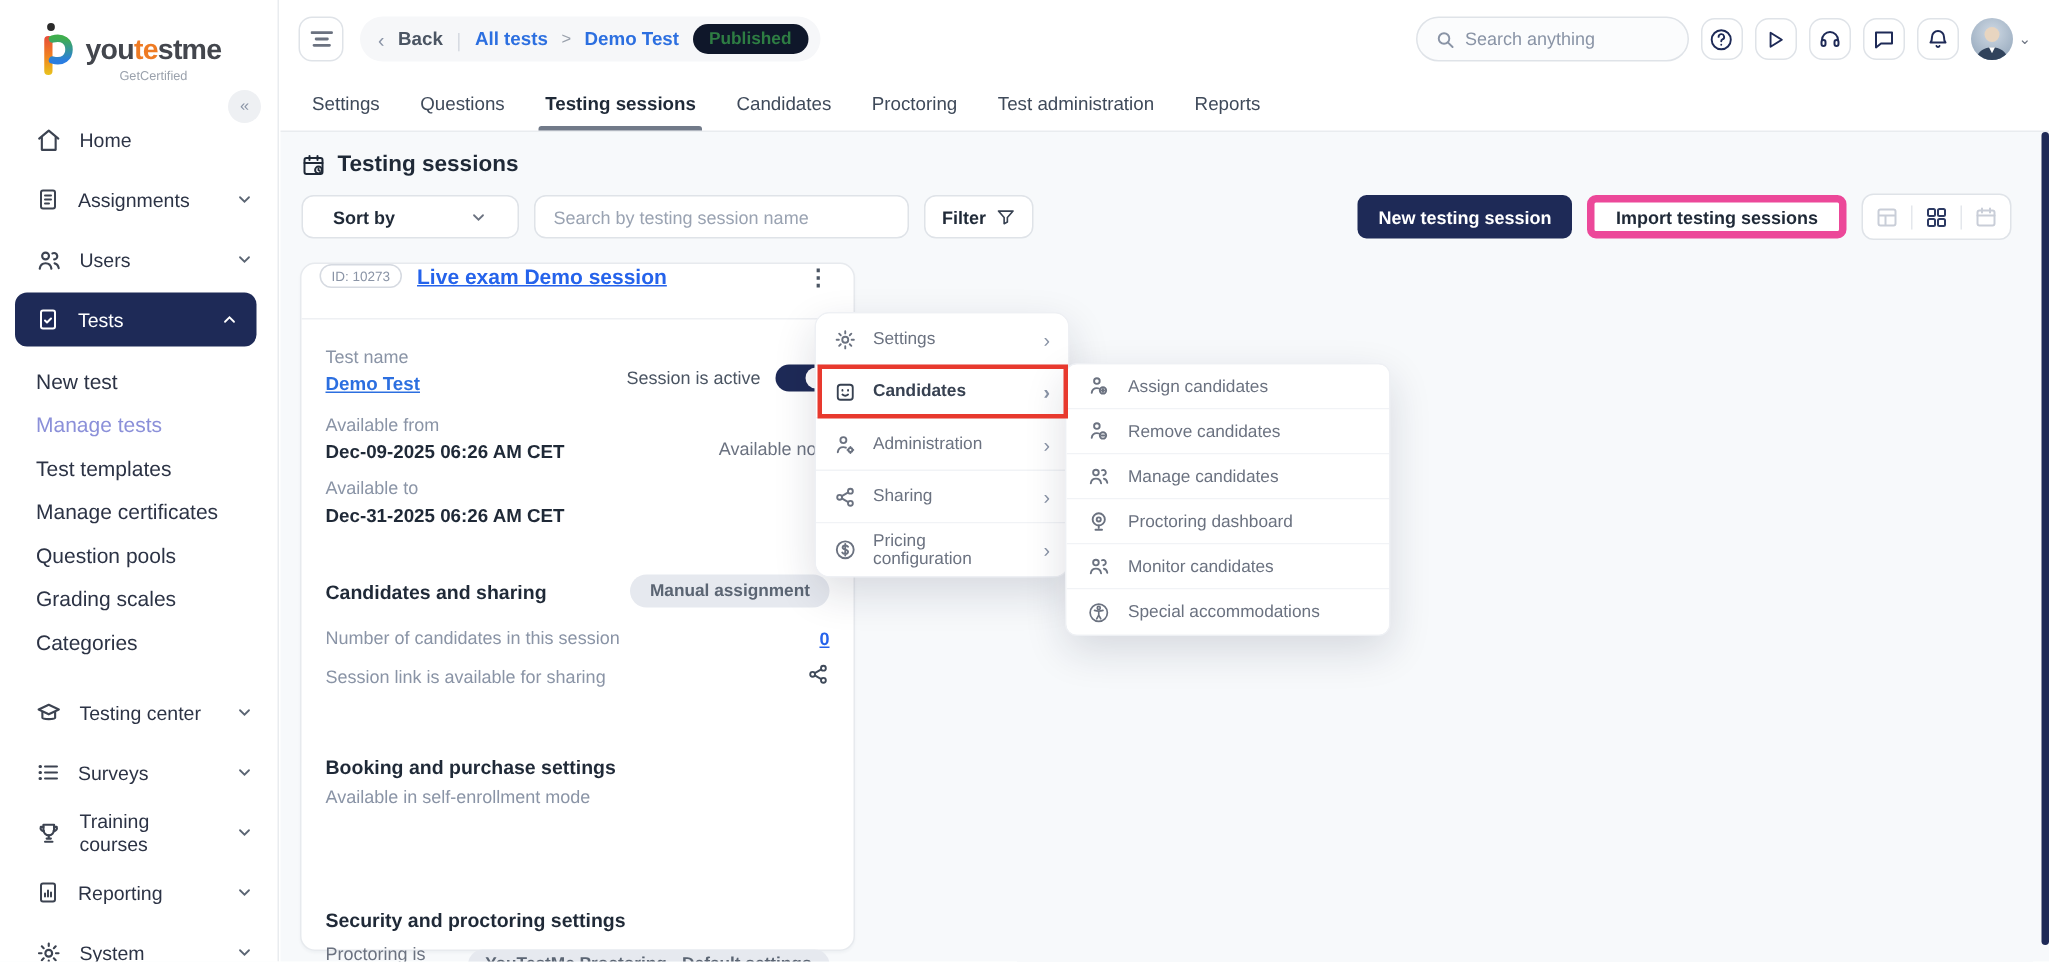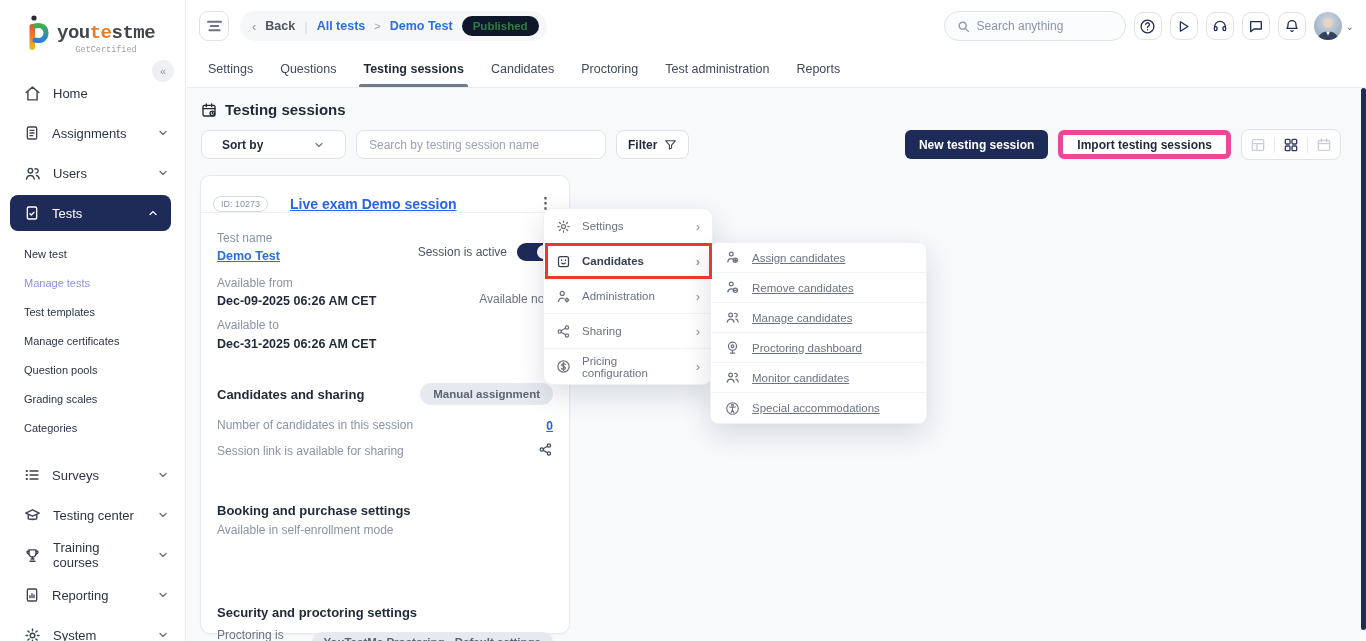--- a/index.html
+++ b/index.html
@@ -3,38 +3,38 @@
 <meta charset="utf-8">
 <style>
   * { margin:0; padding:0; box-sizing:border-box; }
   html,body { width:1366px; height:641px; overflow:hidden; background:#fff;
     font-family:"Liberation Sans", sans-serif; -webkit-font-smoothing:antialiased; }
   .app { position:relative; width:1366px; height:641px; background:#fff; }
 
   
   .sidebar { position:absolute; left:0; top:0; width:186px; height:641px;
     background:#fff; border-right:1px solid #e9ecef; z-index:5; }
-  .logo-row { padding:14px 0 0 24px; display:flex; align-items:flex-start; gap:8px;font-family:Liberation Mono, monospace; }
+  .logo-row { padding:14px 0 0 24px; display:flex; align-items:flex-start; gap:8px; }
   .wordmark { font-size:19px; font-weight:700; letter-spacing:-0.5px; line-height:1; margin-top:10px; }
   .wm-dark { color:#43464d; } .wm-orange { color:#ee7b24; }
   .tagline { font-size:8.5px; color:#9aa1ac; text-align:center; margin-top:2px; }
   .collapse-btn { position:absolute; left:152px; top:60px; width:22px; height:22px;
     border-radius:50%; background:#eef0f3; color:#8a94a6; font-size:11px;
     display:flex; align-items:center; justify-content:center; cursor:pointer; }
   .nav { margin-top:18px; }
   .nav-item { height:40px; display:flex; align-items:center; gap:12px;
     padding:0 16px 0 24px; font-size:13px; color:#2c3345; font-weight:500; cursor:pointer; }
   .nav-item svg { flex:0 0 auto; color:#3c4351; }
   .nav-item .chev { margin-left:auto; color:#5b6573; }
   .nav-item.active-pill { background:#1e2a57; color:#fff; border-radius:8px;
     margin:2px 14px 4px 10px; height:36px; padding:0 12px 0 14px; }
   .nav-item.active-pill svg, .nav-item.active-pill .chev { color:#fff; }
   .sub-list { padding:4px 0 6px 0; }
   .sub-item { height:29px; display:flex; align-items:center; padding-left:24px;
-    font-size:11px; color:#2c3345; cursor:pointer;text-align:center; }
+    font-size:14px; color:#2c3345; cursor:pointer;text-align:center; }
   .sub-item.active { color:#8b90d9; }
   .nav-lower { margin-top:7px; }
 
   
   .main { position:absolute; left:187px; top:0; width:1179px; height:641px; }
   .topbar { height:52px; display:flex; align-items:center; padding:0 12px; background:#fff; }
   .hamburger-btn { width:30px; height:30px; border:1px solid #dfe3e8; border-radius:9px;
     background:#fff; display:flex; align-items:center; justify-content:center; cursor:pointer; }
   .breadcrumb-pill { margin-left:11px; height:30px; background:#f6f7f9; border-radius:15px;
     display:flex; align-items:center; gap:9px; padding:0 8px 0 12px; }
@@ -87,21 +87,21 @@
     font-size:12px; font-weight:700; padding:0 14px; cursor:pointer; font-family:"Liberation Sans",sans-serif; }
   .view-toggle { height:31px; background:#fff; border:1px solid #dfe3e8; border-radius:8px;
     display:flex; align-items:center; padding:0 8px; gap:8px; }
   .view-toggle .vt-div { width:1px; height:16px; background:#e4e7ec; }
   .vt-icon { display:flex; cursor:pointer; }
   .vt-muted { color:#c9ced8; } .vt-active { color:#2c3a63; }
 
   
   .card { position:absolute; left:13px; top:87px; width:370px; height:459px; background:#fff;
     border:1px solid #e7eaee; border-radius:10px; box-shadow:0 1px 2px rgba(30,42,87,.04); z-index:10; }
-  .card-header { height:37px; display:flex; align-items:flex-end; gap:22px; padding:0 12px;
+  .card-header { height:37px; display:flex; align-items:flex-start; gap:10px; padding:0 12px;
     border-bottom:1px solid #eef0f3; }
   .id-badge { border:1px solid #d6dae1; border-radius:10px; font-size:9px; color:#8a94a6;
     padding:2px 7px; white-space:nowrap; }
   .card-title { font-size:14px; font-weight:700; color:#2563eb; text-decoration:underline; cursor:pointer; }
   .kebab { margin-left:auto; color:#4b5563; font-size:15px; font-weight:700; cursor:pointer;
     padding:0 4px; letter-spacing:0; }
   .card-body { padding:12px 16px 0 16px; }
   .row-flex { display:flex; justify-content:space-between; align-items:flex-start; }
   .lbl { font-size:12px; color:#8a94a6; line-height:1.3; }
   .val-link { font-size:12.5px; font-weight:600; color:#2c6fe0; text-decoration:underline; cursor:pointer; }
@@ -129,21 +129,21 @@
     font-size:11.5px; color:#6b7280; border-bottom:1px solid #f1f3f6; cursor:pointer; background:#fff; }
   .menu1 .m-item:last-child { border-bottom:none; }
   .menu1 .m-item svg { color:#6b7280; flex:0 0 auto; }
   .menu1 .m-item .sub-chev { margin-left:auto; color:#8a94a6; font-size:13px; }
   .menu1 .m-item.hl { color:#374151; font-weight:600; }
   .menu1 .m-item.hl svg { color:#374151; }
   .menu2 { position:absolute; left:710px; top:242px; width:217px; background:#fff;
     border:1px solid #eef0f4; border-radius:8px; box-shadow:0 10px 28px rgba(20,30,60,.14);
     z-index:45; overflow:hidden; }
   .menu2 .m-item { height:30px; display:flex; align-items:center; gap:12px; padding:0 14px;
-    font-size:11.5px; color:#6b7280; border-bottom:1px solid #f1f3f6; cursor:pointer; background:#fff;text-decoration:underline; }
+    font-size:11.5px; color:#6b7280; border-bottom:1px solid #f1f3f6; cursor:pointer; background:#fff; }
   .menu2 .m-item:last-child { border-bottom:none; }
   .menu2 .m-item svg { color:#6b7280; flex:0 0 auto; }
   .red-annotation { position:absolute; left:545px; top:243px; width:167px; height:36px;
     border:3px solid #e8392e; z-index:60; pointer-events:none; }
 
   .scroll-thumb { position:absolute; right:0; top:88px; width:5px; height:542px;
     background:#1e2a57; border-radius:3px; z-index:70; }
 </style>
 </head>
 <body>
@@ -220,35 +220,35 @@
         <div class="sub-item active">Manage tests</div>
         <div class="sub-item">Test templates</div>
         <div class="sub-item">Manage certificates</div>
         <div class="sub-item">Question pools</div>
         <div class="sub-item">Grading scales</div>
         <div class="sub-item">Categories</div>
       </div>
 
       <div class="nav-lower">
         <div class="nav-item">
+          <svg width="17" height="17" viewBox="0 0 24 24" fill="none" stroke="currentColor" stroke-width="2" stroke-linecap="round" stroke-linejoin="round">
+              <path d="M12 4 2.5 8.5 12 13l9.5-4.5z"></path>
+              <path d="M6 11v5.2c0 1.8 12 1.8 12 0V11"></path>
+            </svg>
+          <span>Testing center</span>
+          <svg class="chev" width="12" height="12" viewBox="0 0 24 24" fill="none" stroke="currentColor" stroke-width="2.4" stroke-linecap="round">
+              <polyline points="6 9 12 15 18 9"></polyline>
+            </svg>
+        </div>
+        <div class="nav-item">
           <svg width="16" height="16" viewBox="0 0 24 24" fill="none" stroke="currentColor" stroke-width="2" stroke-linecap="round">
               <path d="M9 6h12M9 12h12M9 18h12"></path>
               <path d="M4 6h.5M4 12h.5M4 18h.5" stroke-width="3"></path>
             </svg>
           <span>Surveys</span>
-          <svg class="chev" width="12" height="12" viewBox="0 0 24 24" fill="none" stroke="currentColor" stroke-width="2.4" stroke-linecap="round">
-              <polyline points="6 9 12 15 18 9"></polyline>
-            </svg>
-        </div>
-        <div class="nav-item">
-          <svg width="17" height="17" viewBox="0 0 24 24" fill="none" stroke="currentColor" stroke-width="2" stroke-linecap="round" stroke-linejoin="round">
-              <path d="M12 4 2.5 8.5 12 13l9.5-4.5z"></path>
-              <path d="M6 11v5.2c0 1.8 12 1.8 12 0V11"></path>
-            </svg>
-          <span>Testing center</span>
           <svg class="chev" width="12" height="12" viewBox="0 0 24 24" fill="none" stroke="currentColor" stroke-width="2.4" stroke-linecap="round">
               <polyline points="6 9 12 15 18 9"></polyline>
             </svg>
         </div>
         <div class="nav-item">
           <svg width="17" height="17" viewBox="0 0 24 24" fill="none" stroke="currentColor" stroke-width="2" stroke-linecap="round" stroke-linejoin="round">
               <path d="M7 4h10v5a5 5 0 0 1-10 0z"></path>
               <path d="M7 6H4.5a3 3 0 0 0 3 4M17 6h2.5a3 3 0 0 1-3 4"></path>
               <path d="M12 14v3M8.5 20h7M10 17h4"></path>
             </svg>

